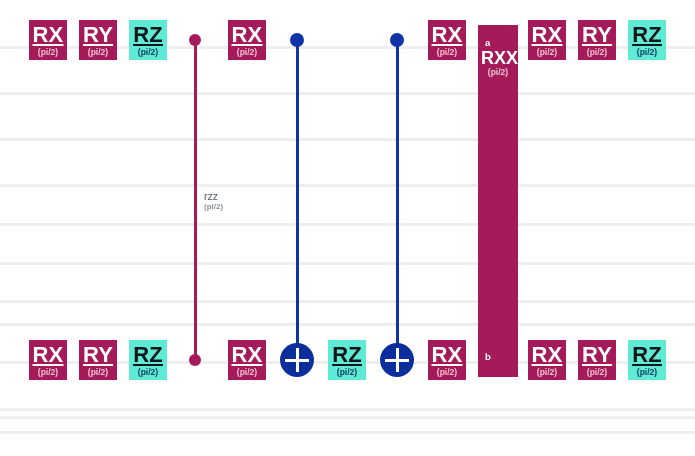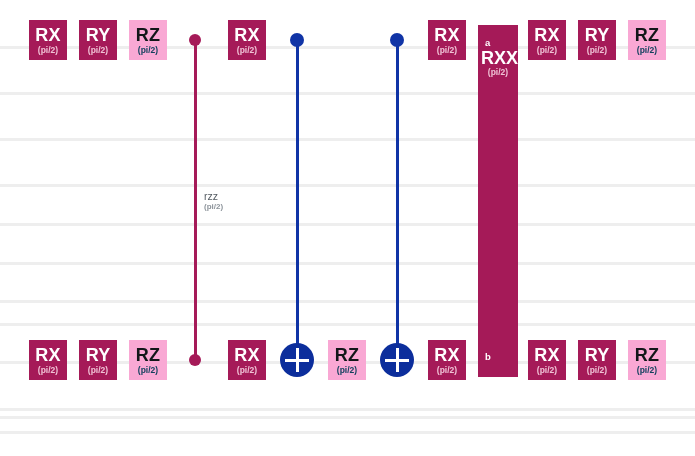--- a/index.html
+++ b/index.html
@@ -38,40 +38,41 @@
     position: absolute;
     box-sizing: border-box;
     display: flex;
     flex-direction: column;
     align-items: center;
     justify-content: center;
     line-height: 1;
     user-select: none;
   }
   .gate .g-title {
-    font-size: 18px;
+    font-size: 22px;
     font-weight: 700;
     letter-spacing: 0.2px;
+    text-decoration: underline;
   }
   .gate .g-param {
     font-size: 8.5px;
     font-weight: 700;
     margin-top: 2px;
   }
 
   
   .gate.mag {
     background: #a51a58;
     color: #ffffff;
   }
   .gate.mag .g-param { color: #f0c3d6; }
 
   
   .gate.cyan {
-    background: #f9a8d4;
+    background: #5eead4;
     color: #121619;
   }
   .gate.cyan .g-param { color: #12405e; }
 
   
   .link {
     position: absolute;
     width: 3px;
   }
   .link.mag  { background: #a51a58; }

